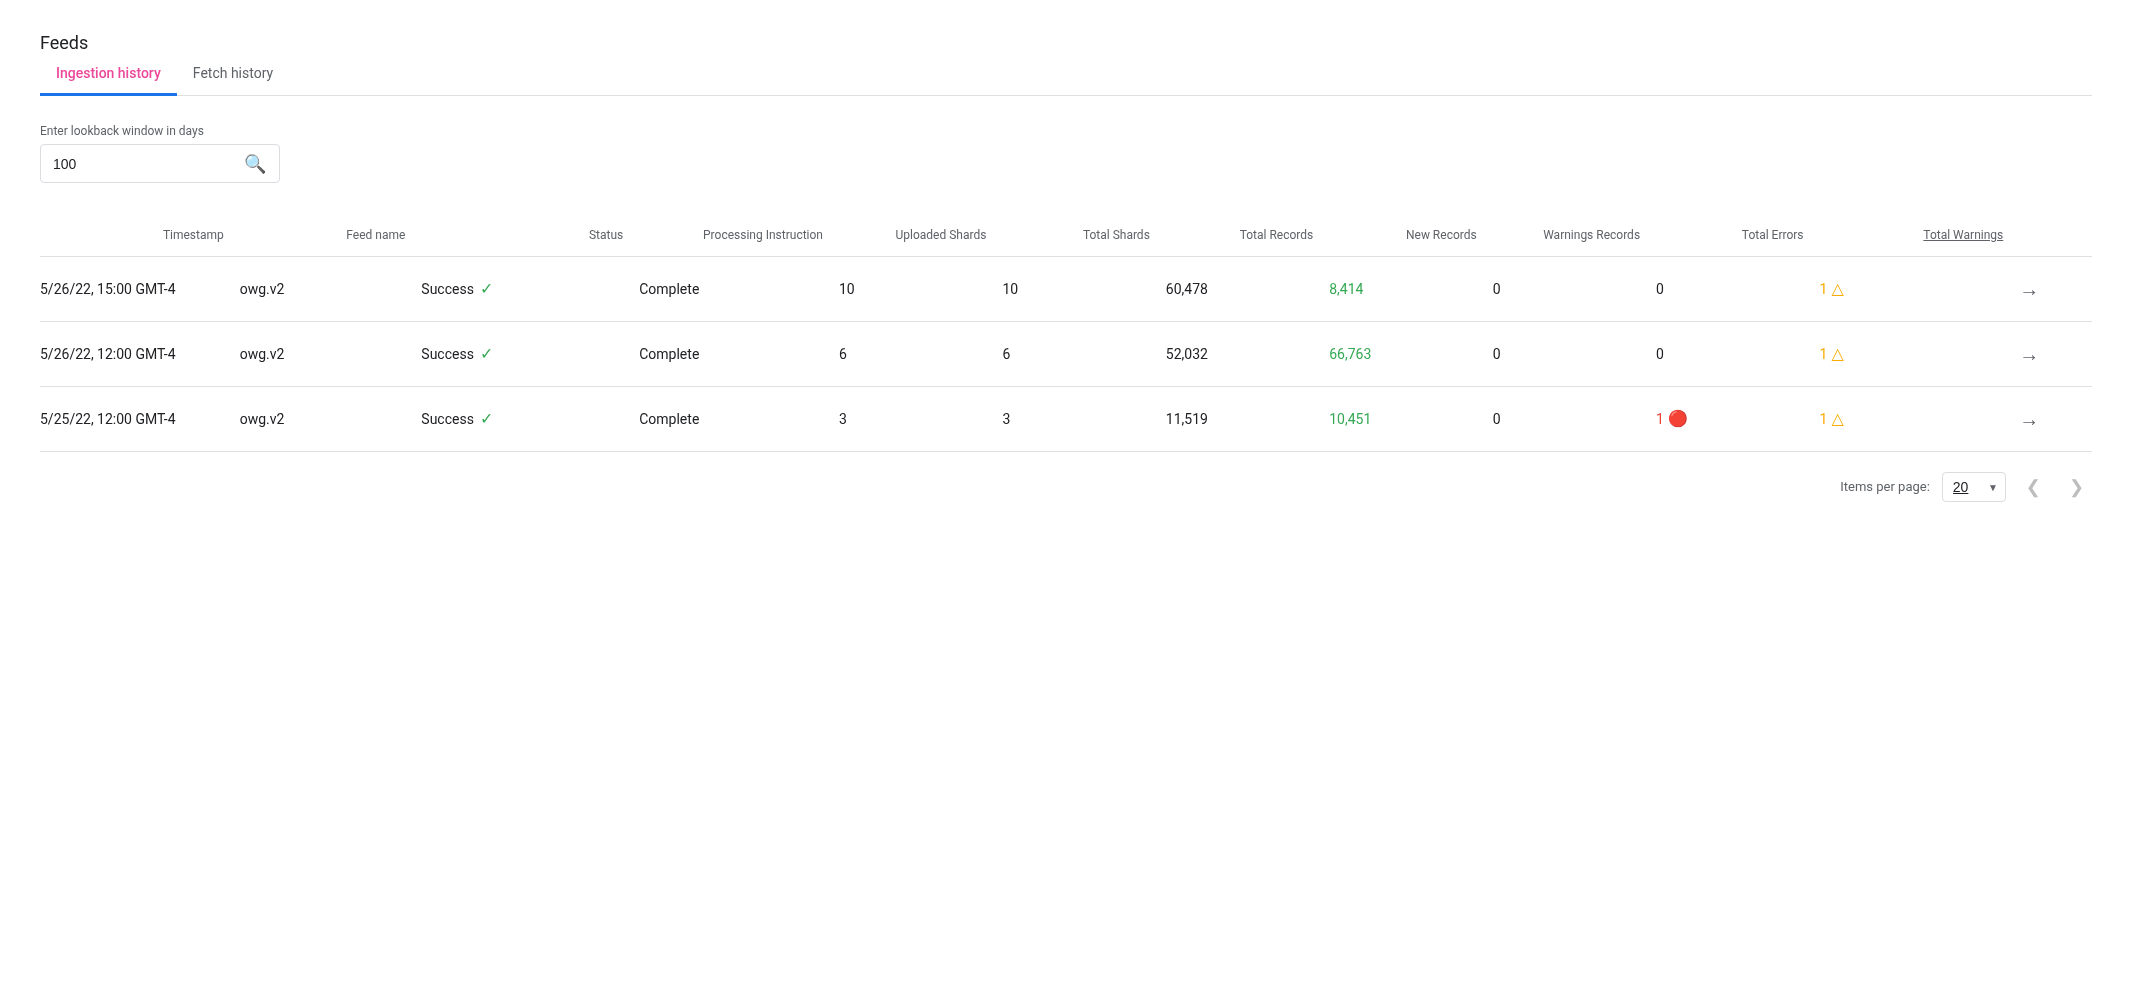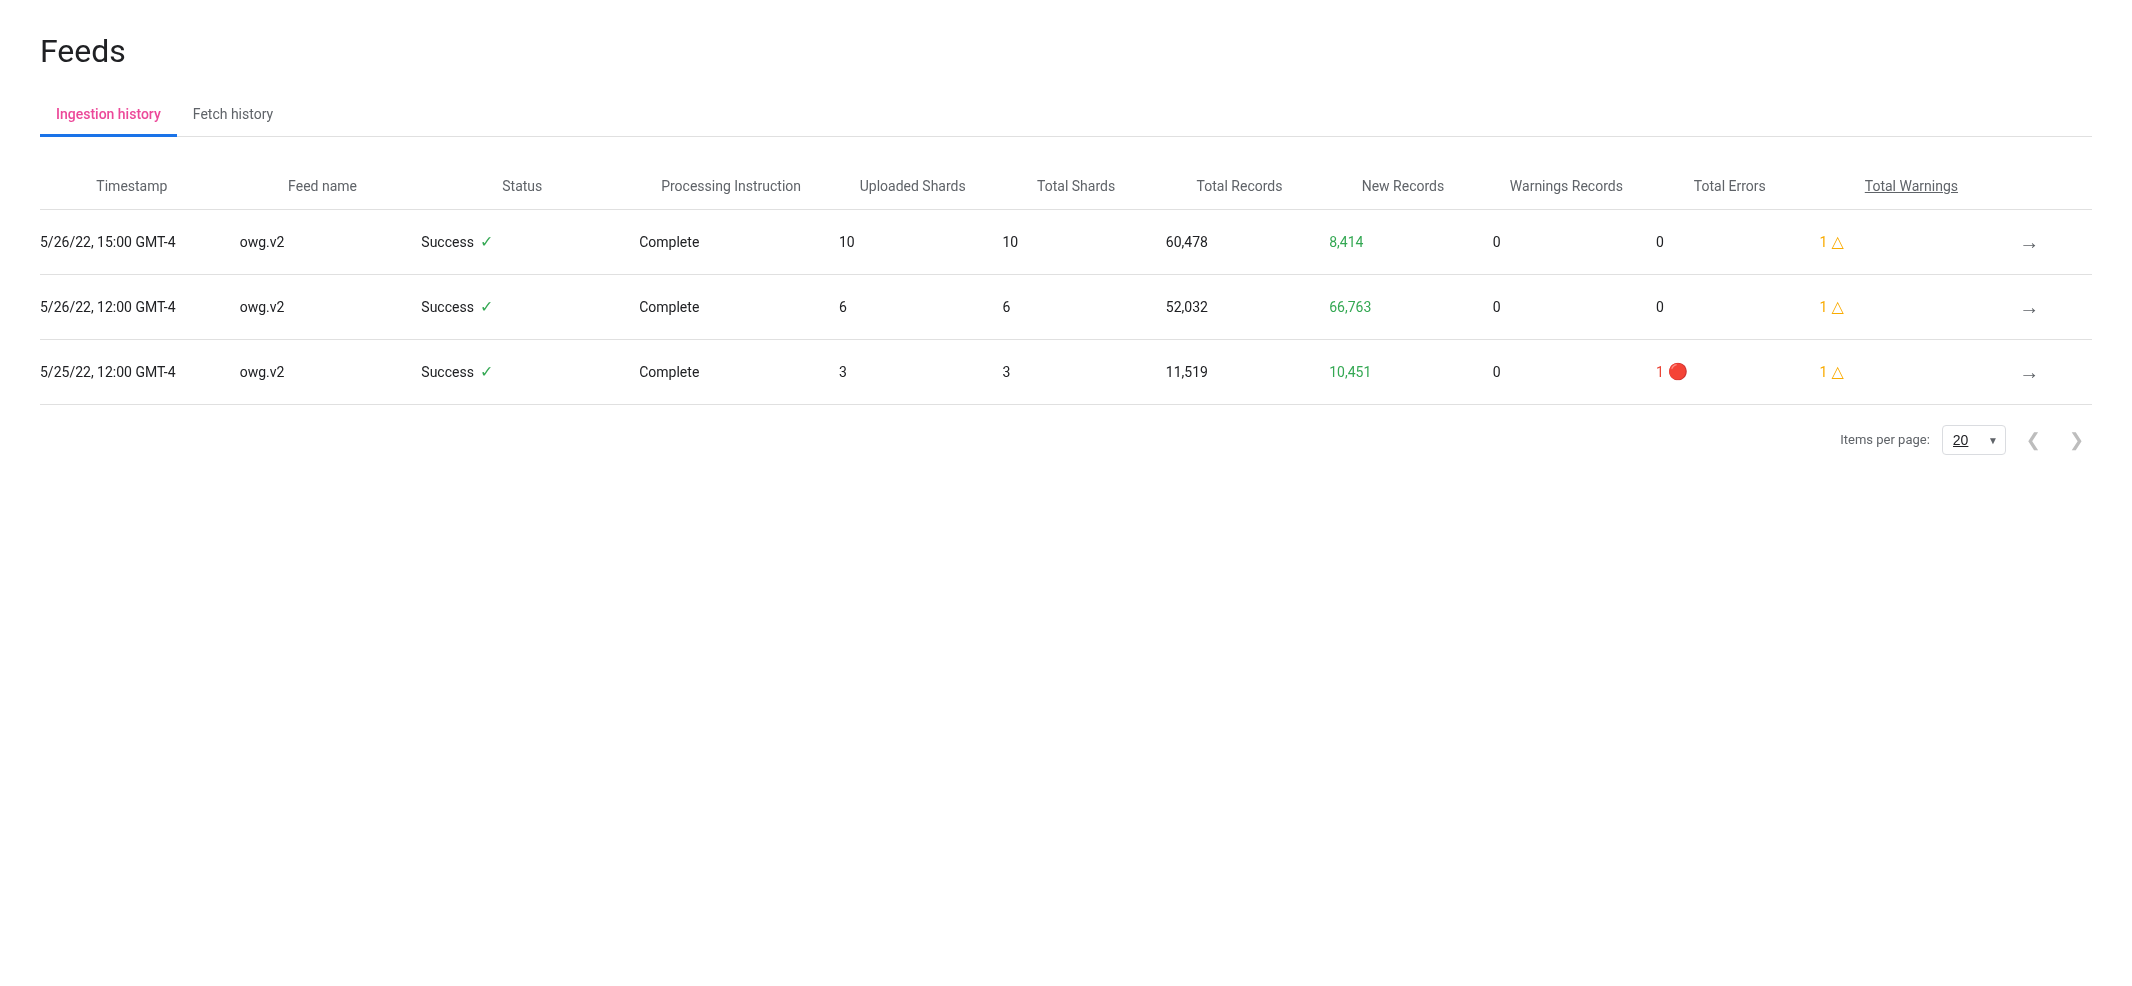--- a/index.html
+++ b/index.html
@@ -7,23 +7,22 @@
       font-family: 'Roboto', Arial, sans-serif;
       background: #fff;
       color: #202124;
       font-size: 14px;
     }
     .page {
       padding: 32px 40px;
       max-width: 2132px;
     }
     .page-title {
-      font-size: 32px;
+      font-size: 18px;
       font-weight: 400;
-      margin-bottom: 24px;
       color: #202124;
     }
     .tabs {
       display: flex;
       border-bottom: 1px solid #e0e0e0;
       margin-bottom: 28px;
     }
     .tab {
       padding: 12px 16px;
       cursor: pointer;
@@ -70,23 +69,23 @@
       cursor: pointer;
     }
     table {
       width: 100%;
       border-collapse: collapse;
     }
     thead tr {
       border-bottom: 1px solid #e0e0e0;
     }
     th {
-      text-align: center;
+      text-align: right;
       font-weight: 400;
-      font-size: 14px;
+      font-size: 12px;
       color: #5f6368;
       padding: 12px 16px 12px 0;
       vertical-align: bottom;
       white-space: normal;
       line-height: 1.4;
     }
     td {
       padding: 20px 16px 20px 0;
       font-size: 14px;
       color: #202124;
@@ -192,20 +191,27 @@
 
   <div class="tabs">
     <div class="tab active">
       <span>Ingestion history</span>
     </div>
     <div class="tab">
       <span>Fetch history</span>
     </div>
   </div>
 
+  <div class="search-section">
+    <label class="search-label">Enter lookback window in days</label>
+    <div class="search-box">
+      <input type="text" value="100" style="">
+      <span class="search-icon">🔍</span>
+    </div>
+  </div>
 
   <table>
     <thead>
       <tr>
         <th class="col-timestamp">Timestamp</th>
         <th class="col-feedname">Feed name</th>
         <th class="col-status">Status</th>
         <th class="col-pi">Processing Instruction</th>
         <th class="col-us">Uploaded Shards</th>
         <th class="col-ts">Total Shards</th>

